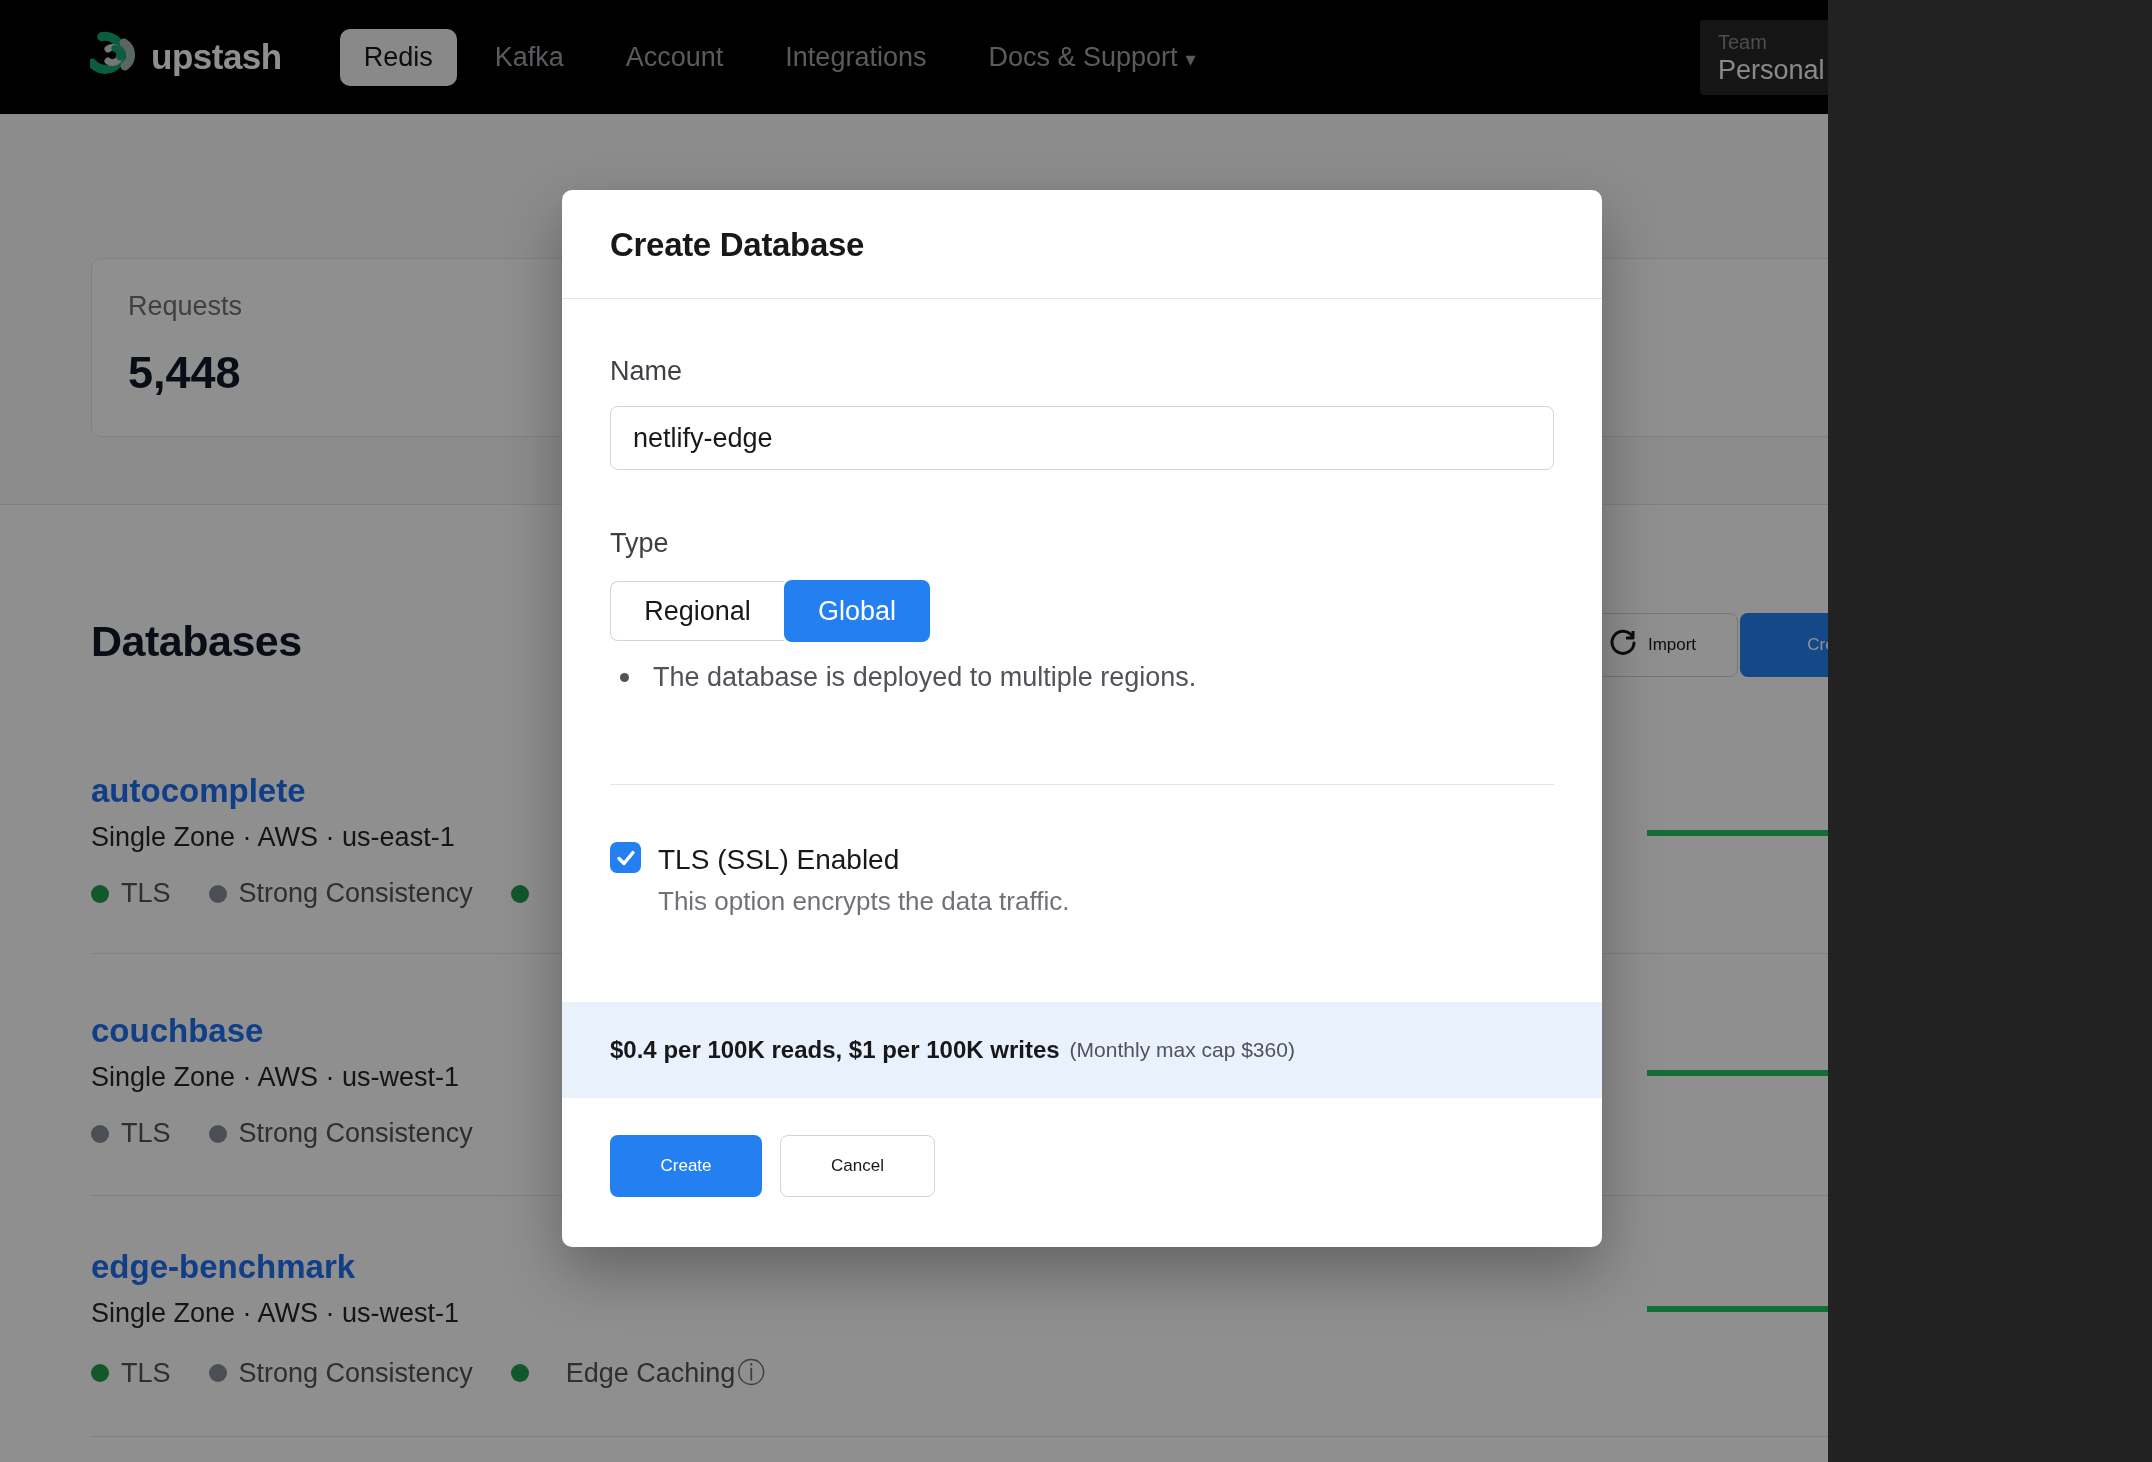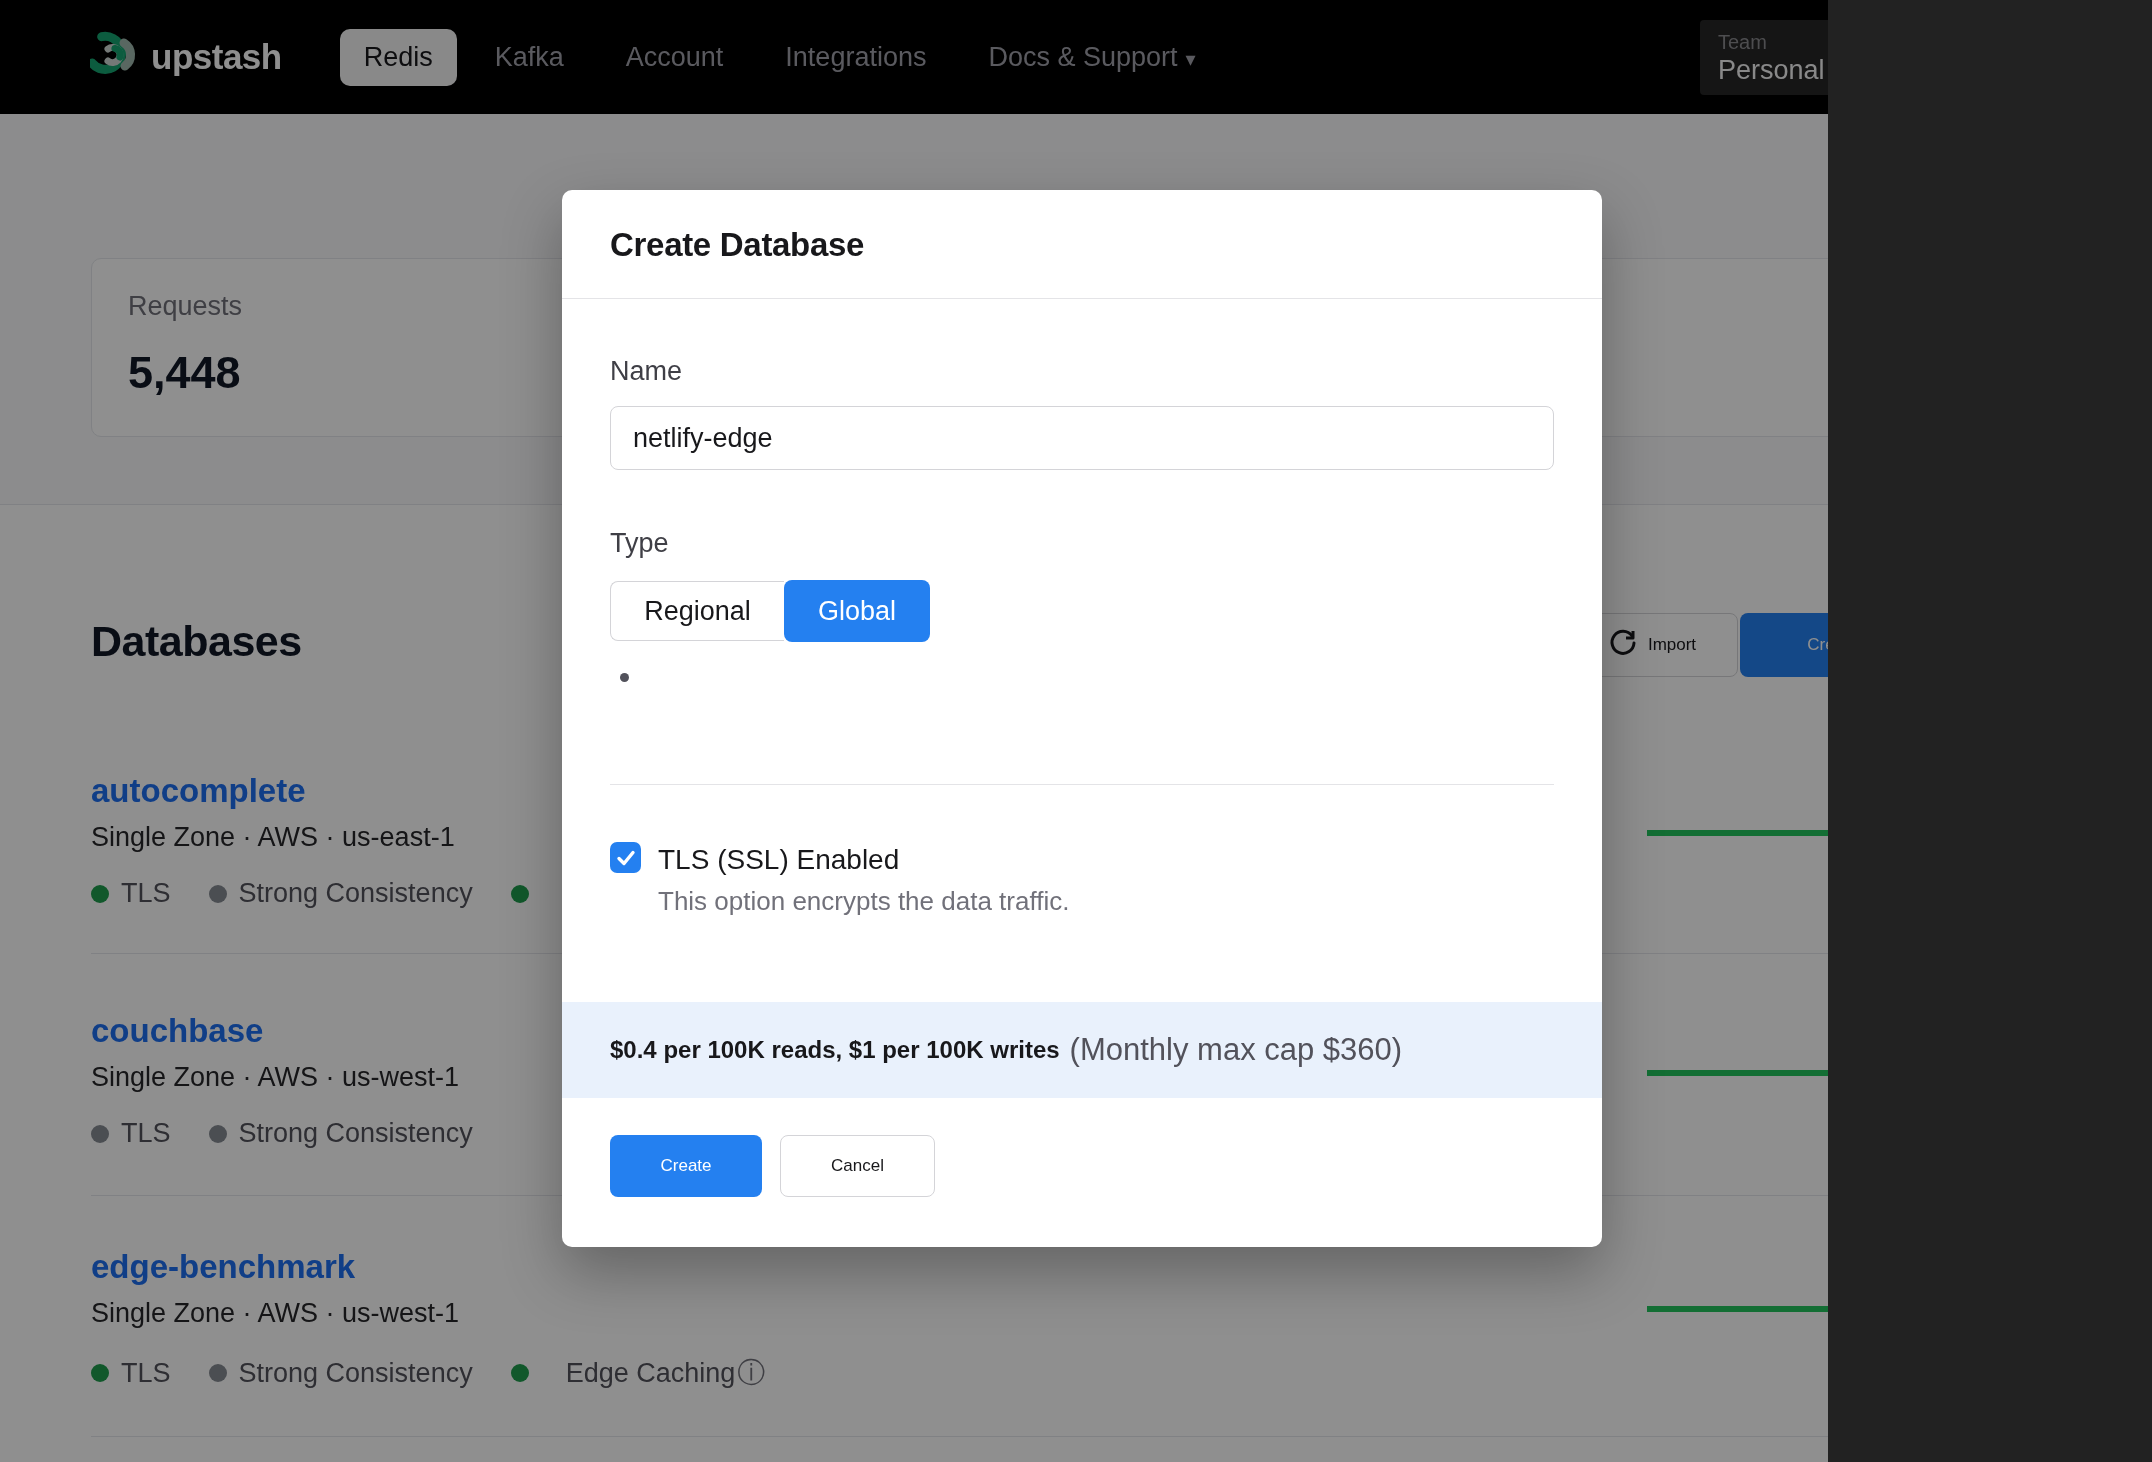--- a/index.html
+++ b/index.html
@@ -77,21 +77,21 @@
   .bullet-text { font-size:27px; color:#52525b; }
   .ext-link { margin-left:12px; width:28px; height:28px; }
   .tls-sep { position:absolute; left:48px; top:594px; width:944px; height:1px; background:#e4e4e7; }
   .checkbox { position:absolute; left:48px; top:652px; width:31px; height:31px; background:#2480f0;
               border-radius:7px; display:flex; align-items:center; justify-content:center; cursor:pointer; }
   .tls-label { position:absolute; left:96px; top:654px; font-size:28px; color:#18181b; }
   .tls-desc { position:absolute; left:96px; top:696px; font-size:26px; color:#71717a; }
   .pricing { position:absolute; left:0; top:812px; width:100%; height:96px; background:#e9f1fc;
              display:flex; align-items:center; padding-left:48px; }
   .pricing-bold { font-size:24px; font-weight:700; color:#18181b; }
-  .pricing-note { font-size:31px; color:#52525b; margin-left:10px; }
+  .pricing-note { font-size:21px; color:#52525b; margin-left:10px; }
   .modal-actions { position:absolute; left:48px; top:945px; display:flex; gap:18px; }
   .create-btn { width:152px; height:62px; background:#2480f0; color:#ffffff; border:none; }
   .cancel-btn { width:155px; height:62px; background:#ffffff; color:#18181b; border:1px solid #d4d4d8; }
 </style>
 </head>
 <body>
 
 <div class="page">
 
   <div class="nav">
@@ -206,20 +206,21 @@
 
     <div class="field-label type-label">Type</div>
     <div class="seg">
       <div class="seg-btn seg-regional">Regional</div>
       <div class="seg-btn seg-global">Global</div>
     </div>
 
     <div class="bullets">
       <div class="bullet-row">
         <span class="bullet-dot"></span>
+        <span class="bullet-text">The database is deployed to multiple regions.</span>
       </div>
     </div>
 
     <div class="tls-sep"></div>
 
     <div class="checkbox">
       <svg width="22" height="22" viewBox="0 0 22 22">
         <path d="M4 11.5 L9 16.5 L18 5.5" fill="none" stroke="#ffffff" stroke-width="3.4" stroke-linecap="round" stroke-linejoin="round"></path>
       </svg>
     </div>

